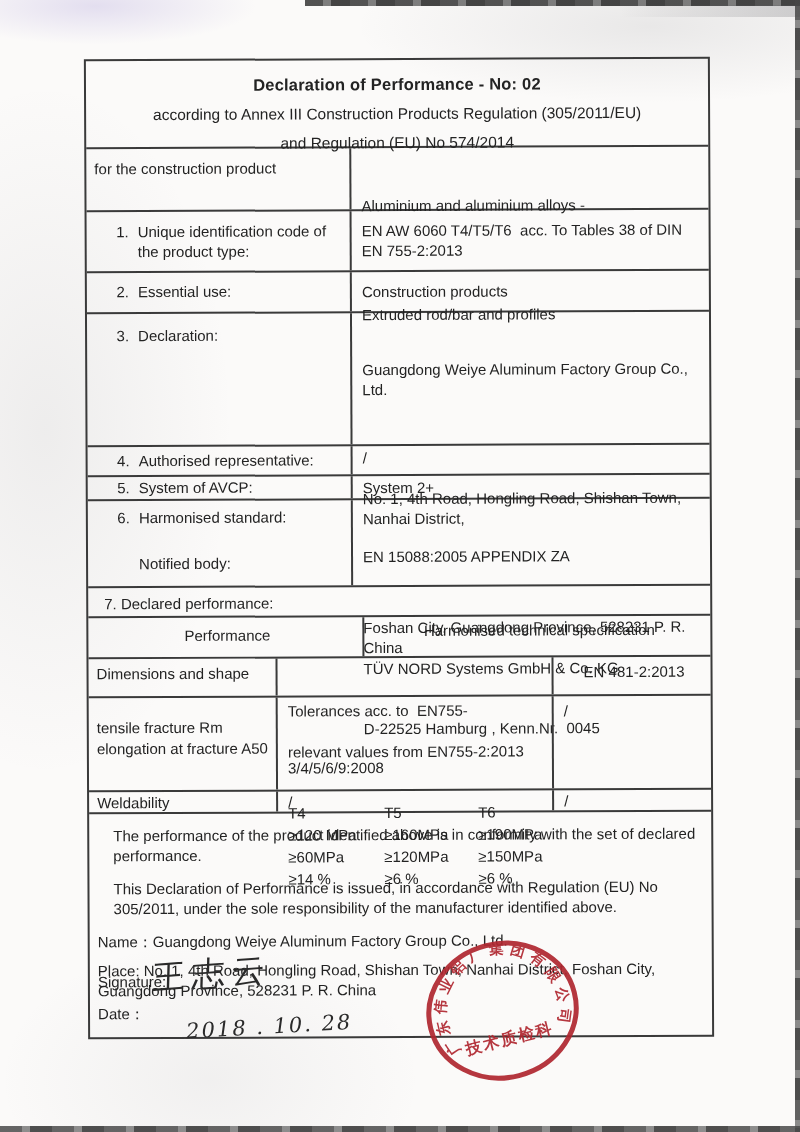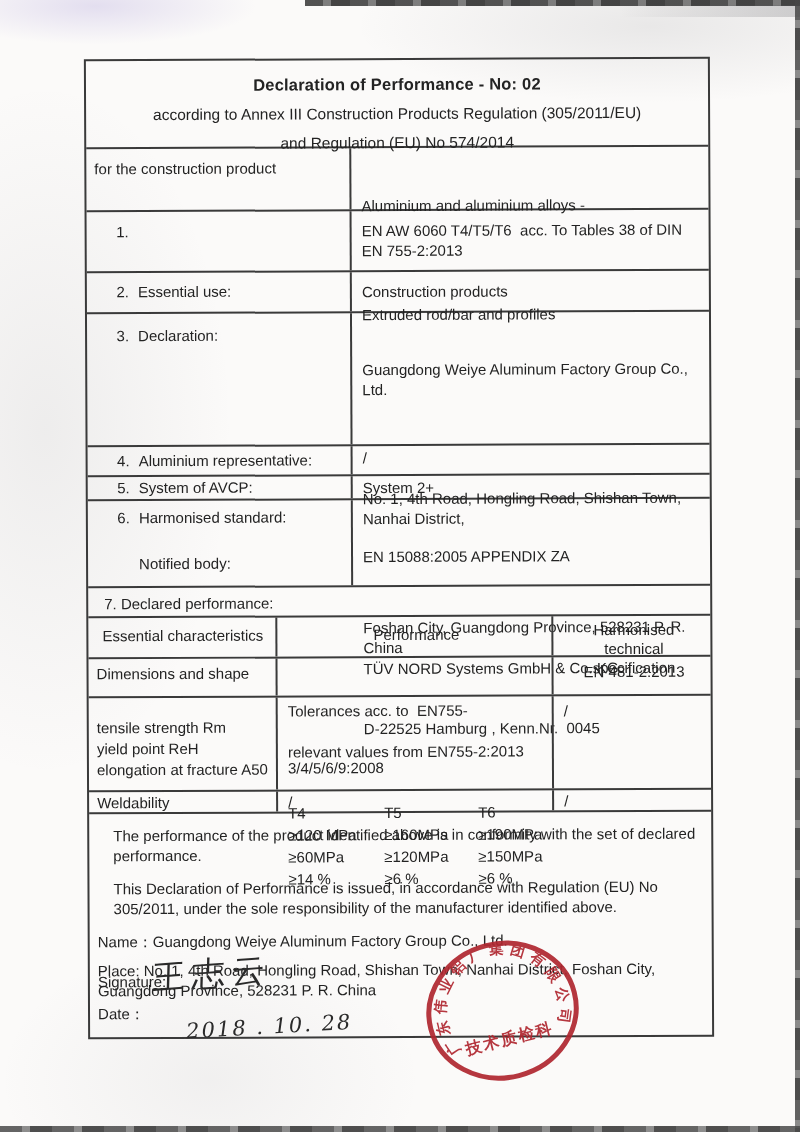--- a/index.html
+++ b/index.html
@@ -97,20 +97,21 @@
       <div>Aluminium and aluminium alloys -</div>
       <div class="gap"></div>
       <div>Extruded rod/bar and profiles</div>
     </div>
   </div>
 
   <div class="row" style="height:61px">
     <div class="cell-l" style="padding-top:10px">
       <div class="numline">
         <span class="num">1.</span>
+        <span>Unique identification code of the product type:</span>
       </div>
     </div>
     <div class="cell-r" style="padding-top:10px">EN AW 6060 T4/T5/T6  acc. To Tables 38 of DIN EN 755-2:2013</div>
   </div>
 
   <div class="row" style="height:41px">
     <div class="cell-l" style="padding-top:9px">
       <div class="numline">
         <span class="num">2.</span>
         <span>Essential use:</span>
@@ -132,21 +133,21 @@
       <div>No. 1, 4th Road, Hongling Road, Shishan Town, Nanhai District,</div>
       <div class="gap"></div>
       <div>Foshan City, Guangdong Province, 528231 P. R. China</div>
     </div>
   </div>
 
   <div class="row" style="height:30px">
     <div class="cell-l" style="padding-top:4px">
       <div class="numline">
         <span class="num">4.</span>
-        <span>Aluminium representative:</span>
+        <span>Authorised representative:</span>
       </div>
     </div>
     <div class="cell-r" style="padding-top:2px">/</div>
   </div>
 
   <div class="row" style="height:24px">
     <div class="cell-l" style="padding-top:1px">
       <div class="numline">
         <span class="num">5.</span>
         <span>System of AVCP:</span>
@@ -167,39 +168,37 @@
       <div>EN 15088:2005 APPENDIX ZA</div>
       <div class="gap2"></div>
       <div>TÜV NORD Systems GmbH &amp; Co. KG</div>
       <div>D-22525 Hamburg , Kenn.Nr.  0045</div>
     </div>
   </div>
 
   <div class="row" style="height:30px;padding:6px 0 0 16px">7. Declared performance:</div>
 
   <div class="row" style="height:41px">
-    <div class="pcell1 phead">Essential characteristics</div>
     <div class="pcell2 phead">Performance</div>
     <div class="pcell3" style="line-height:19px;padding-top:4px">Harmonised technical specification</div>
   </div>
 
   <div class="row" style="height:39px">
     <div class="pcell1">Dimensions and shape</div>
     <div class="pcell2" style="line-height:19px">
       <div>Tolerances acc. to  EN755-</div>
       <div>3/4/5/6/9:2008</div>
     </div>
     <div class="pcell3">EN 481-2:2013</div>
   </div>
 
   <div class="row" style="height:94px">
     <div class="pcell1" style="line-height:21px">
       <div style="height:14px"></div>
-      <div>tensile strength Rm</div>
-      <div>yield point ReH</div>
+      <div>tensile fracture Rm</div>
       <div>elongation at fracture A50</div>
     </div>
     <div class="pcell2">
       <div>relevant values from EN755-2:2013</div>
       <div class="mechgrid">
         <span>T4</span>
         <span>T5</span>
         <span>T6</span>
         <span>≥120 MPa</span>
         <span>≥160MPa</span>

